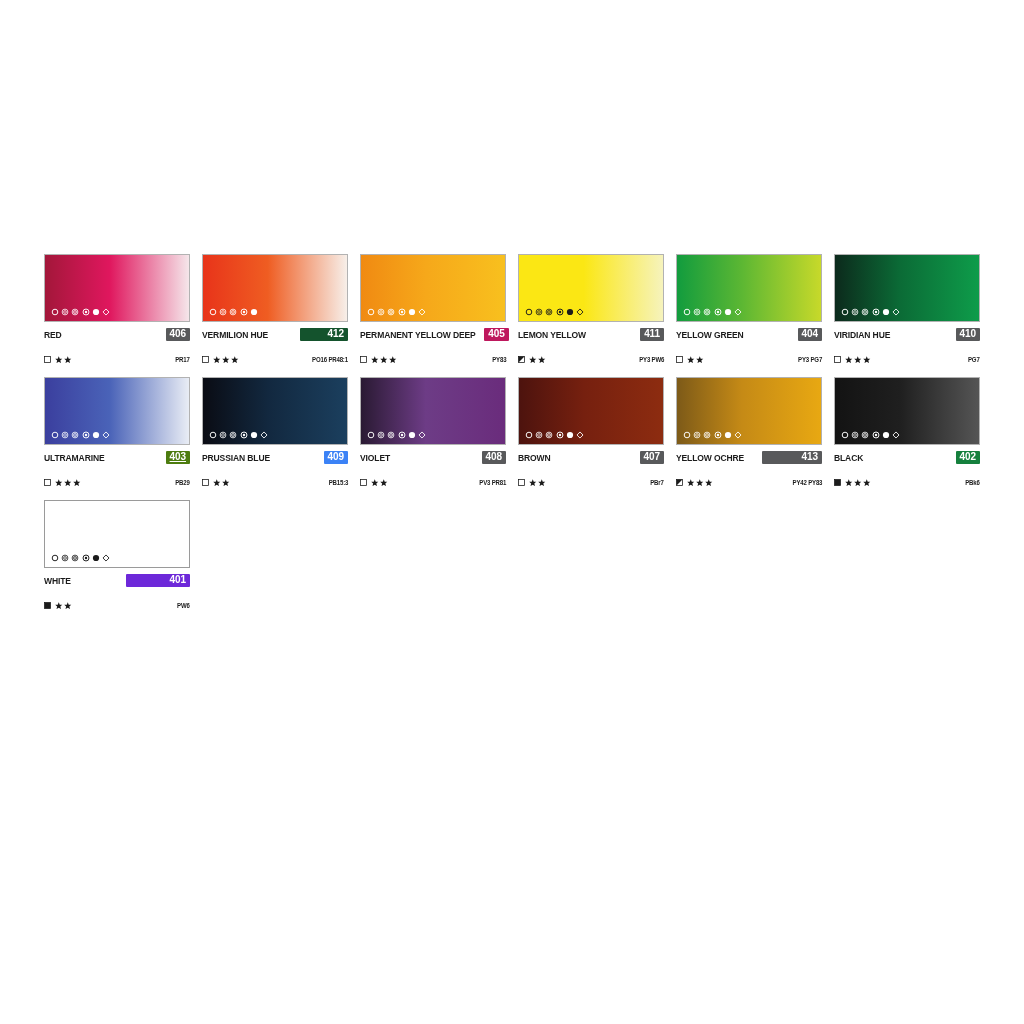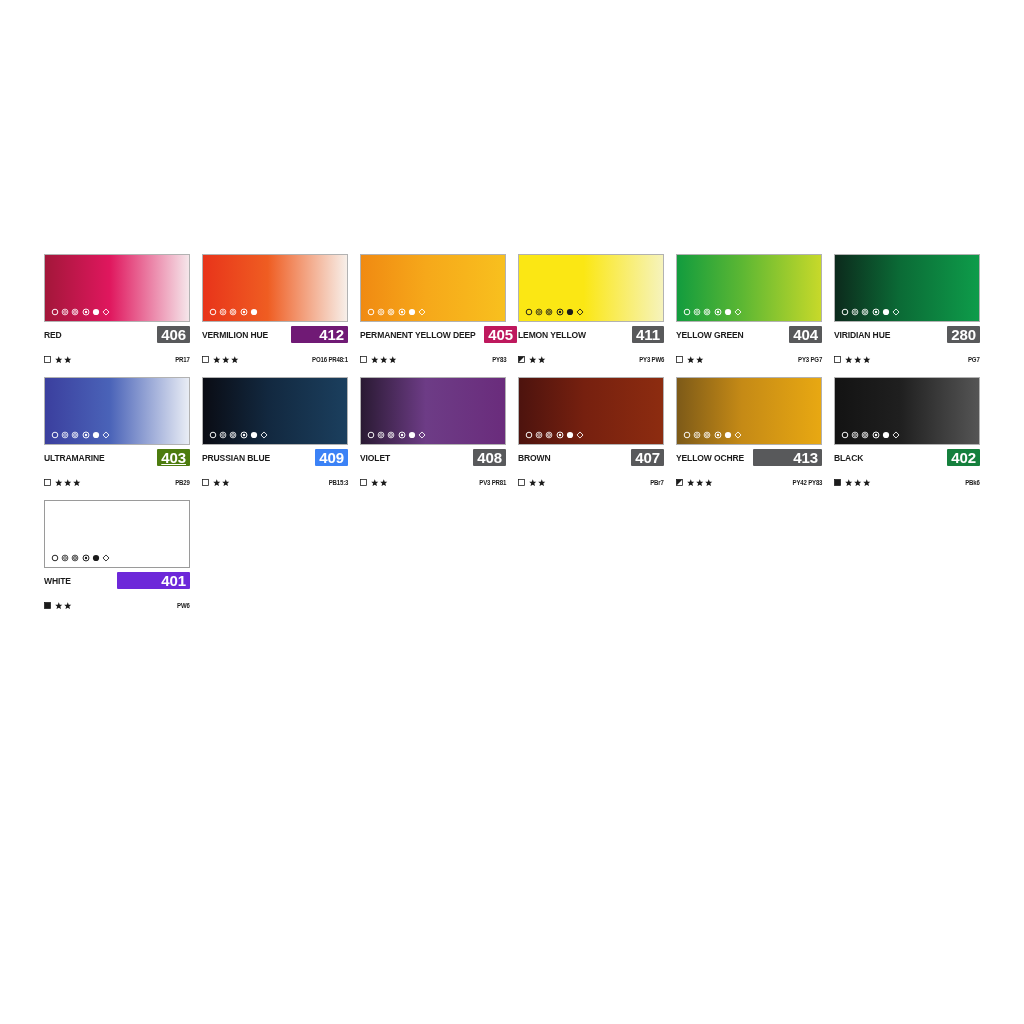--- a/index.html
+++ b/index.html
@@ -76,21 +76,21 @@
     letter-spacing: -0.15px;
     color: #1b1b1b;
     white-space: nowrap;
     font-stretch: condensed;
     transform: scaleX(0.93);
     transform-origin: left center;
   }
   .cnum {
     background: #58595b;
     color: #ffffff;
-    font-size: 15px;
+    font-size: 10px;
     font-weight: 700;
     padding: 1px 4px 1.5px 4px;
     line-height: 1;
     letter-spacing: -0.1px;
     border-radius: 1px;
     white-space: nowrap;
   }
   .inforow {
     display: flex;
     align-items: center;
@@ -228,21 +228,21 @@
               </span>
               <span class="mk">
                 <svg viewBox="0 0 10 10">
                   <circle cx="5" cy="5" r="3.9" fill="#ffffff"></circle>
                 </svg>
               </span>
             </div>
           </div>
           <div class="namerow">
             <div class="cname">VERMILION HUE</div>
-            <div class="cnum" style="background: #701a75; padding-left: 28px;">412</div>
+            <div class="cnum" style="background: #14532d; padding-left: 28px;">412</div>
           </div>
           <div class="inforow">
             <div class="leftinfo">
               <span class="opsq">
                 <svg viewBox="0 0 10 10">
                   <rect x="0.8" y="0.8" width="8.4" height="8.4" fill="#fff" stroke="#1b1b1b" stroke-width="1.1"></rect>
                 </svg>
               </span>
               <span class="stars">
                 <span class="star">
@@ -507,21 +507,21 @@
               </span>
               <span class="mk">
                 <svg viewBox="0 0 10 10">
                   <polygon points="5,1.2 8.8,5 5,8.8 1.2,5" fill="none" stroke="#ffffff" stroke-width="1.1"></polygon>
                 </svg>
               </span>
             </div>
           </div>
           <div class="namerow">
             <div class="cname">VIRIDIAN HUE</div>
-            <div class="cnum" style="background: rgb(88, 89, 91);">280</div>
+            <div class="cnum" style="background: rgb(88, 89, 91);">410</div>
           </div>
           <div class="inforow">
             <div class="leftinfo">
               <span class="opsq">
                 <svg viewBox="0 0 10 10">
                   <rect x="0.8" y="0.8" width="8.4" height="8.4" fill="#fff" stroke="#1b1b1b" stroke-width="1.1"></rect>
                 </svg>
               </span>
               <span class="stars">
                 <span class="star">

